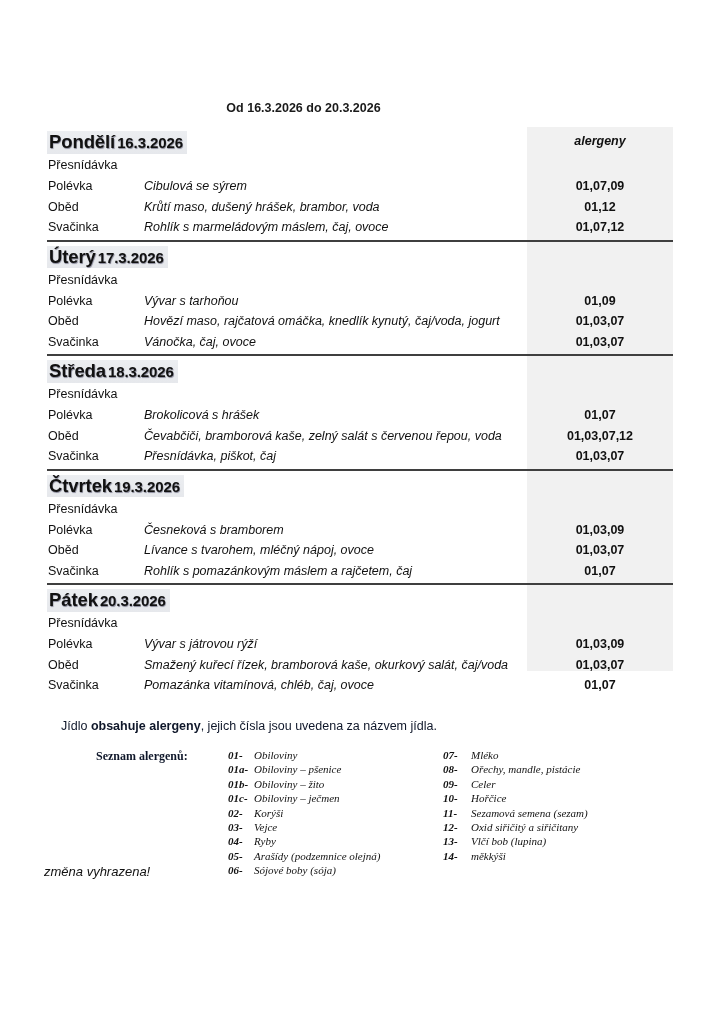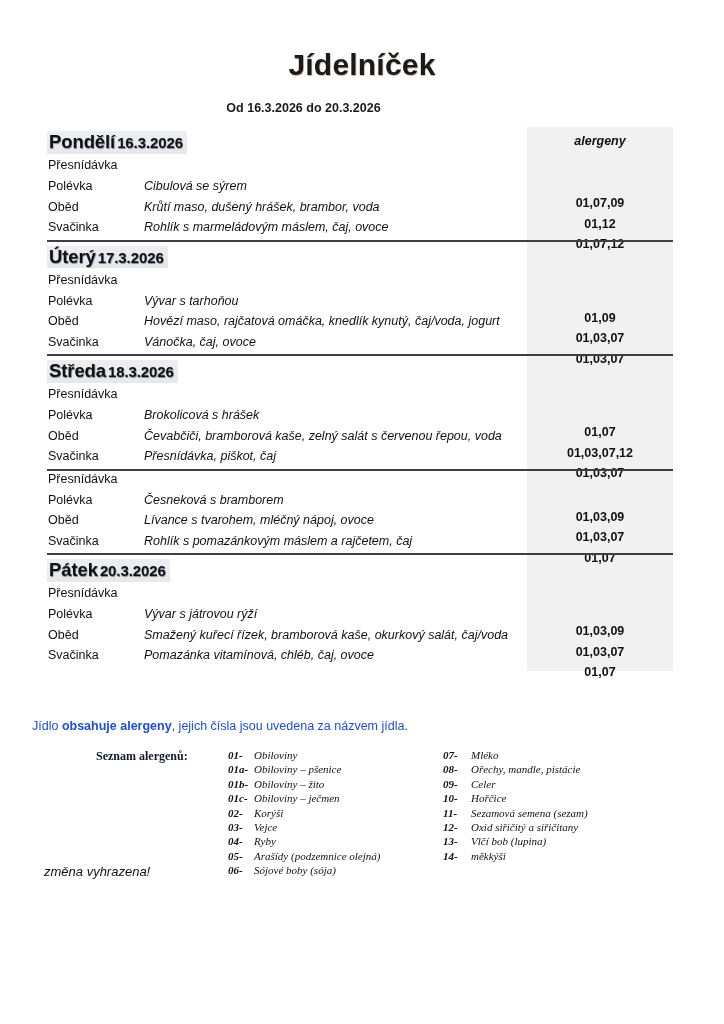--- a/index.html
+++ b/index.html
@@ -143,39 +143,39 @@
     width: 420px;
     font-size: 12.5px;
     font-style: italic;
     color: #111111;
     white-space: nowrap;
   }
 
   .meal-allergens {
     position: absolute;
     left: 480px;
-    top: 18px;
+    top: 1px;
     width: 146px;
     text-align: center;
     font-size: 12.5px;
     font-weight: 700;
     color: #111111;
   }
 
   .snack-row {
     height: 21px;
   }
 
   
   .footer-note {
     position: absolute;
-    left: 32px;
+    left: 61px;
     top: 719px;
     font-size: 12.5px;
-    color: #1d4ed8;
+    color: #0f172a;
   }
   .footer-note b { font-weight: 700; }
 
   .legend-title {
     position: absolute;
     left: 96px;
     top: 749px;
     font-family: "Liberation Serif", serif;
     font-size: 12px;
     font-weight: 700;
@@ -220,21 +220,20 @@
     font-size: 13px;
     font-style: italic;
     color: #111111;
   }
 </style>
 </head>
 <body>
 
 <div class="page">
 
-  <div class="doc-title">Jídelníček</div>
   <div class="doc-subtitle">Od 16.3.2026 do 20.3.2026</div>
 
   <div class="allergen-column-bg"></div>
 
   <div class="menu-table">
       <div class="day-block">
         <div class="day-head"><span class="day-head-inner"><span class="day-name">Pondělí</span><span class="day-date">16.3.2026</span></span><div class="allergen-header">alergeny</div></div>
         <div class="meal-row snack-row">
           <div class="meal-label">Přesnídávka</div>
           <div class="meal-dish"></div>
@@ -299,20 +298,21 @@
           <div class="meal-allergens">01,03,07,12</div>
         </div>
         <div class="meal-row">
           <div class="meal-label">Svačinka</div>
           <div class="meal-dish">Přesnídávka, piškot, čaj</div>
           <div class="meal-allergens">01,03,07</div>
         </div>
       </div>
       <div class="day-block">
         <div class="day-rule"></div>
+        <div class="day-head"><span class="day-head-inner"><span class="day-name">Čtvrtek</span><span class="day-date">19.3.2026</span></span></div>
         <div class="meal-row snack-row">
           <div class="meal-label">Přesnídávka</div>
           <div class="meal-dish"></div>
           <div class="meal-allergens"></div>
         </div>
         <div class="meal-row">
           <div class="meal-label">Polévka</div>
           <div class="meal-dish">Česneková s bramborem</div>
           <div class="meal-allergens">01,03,09</div>
         </div>

